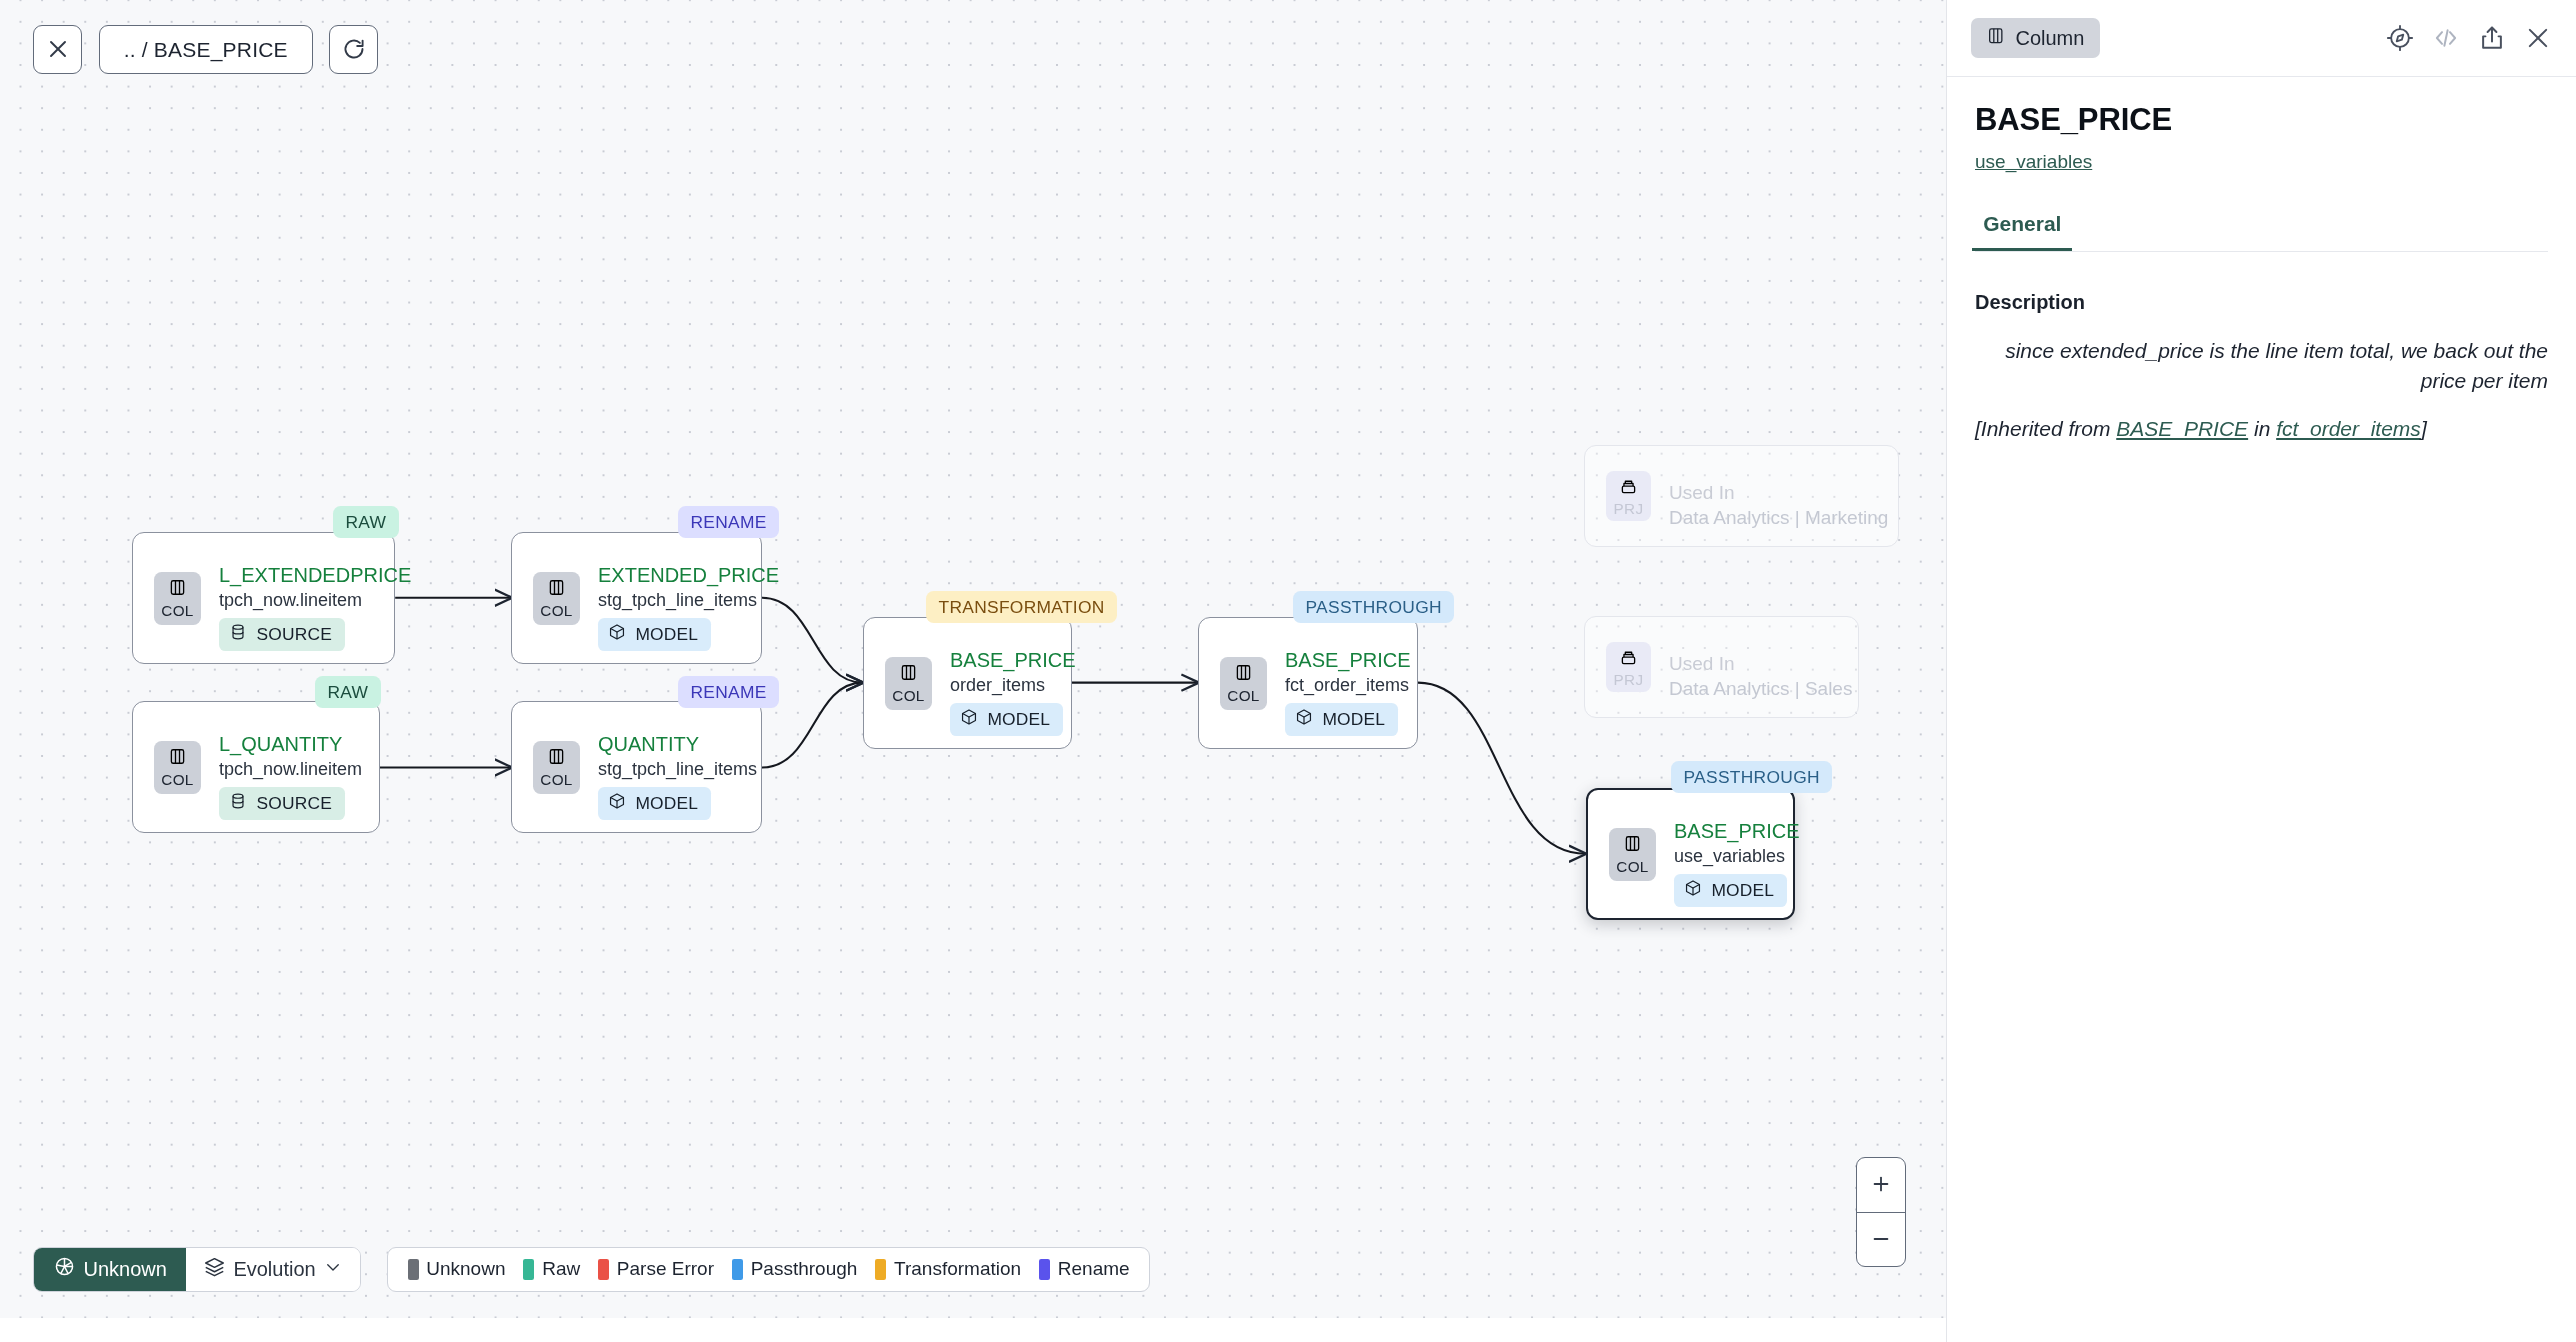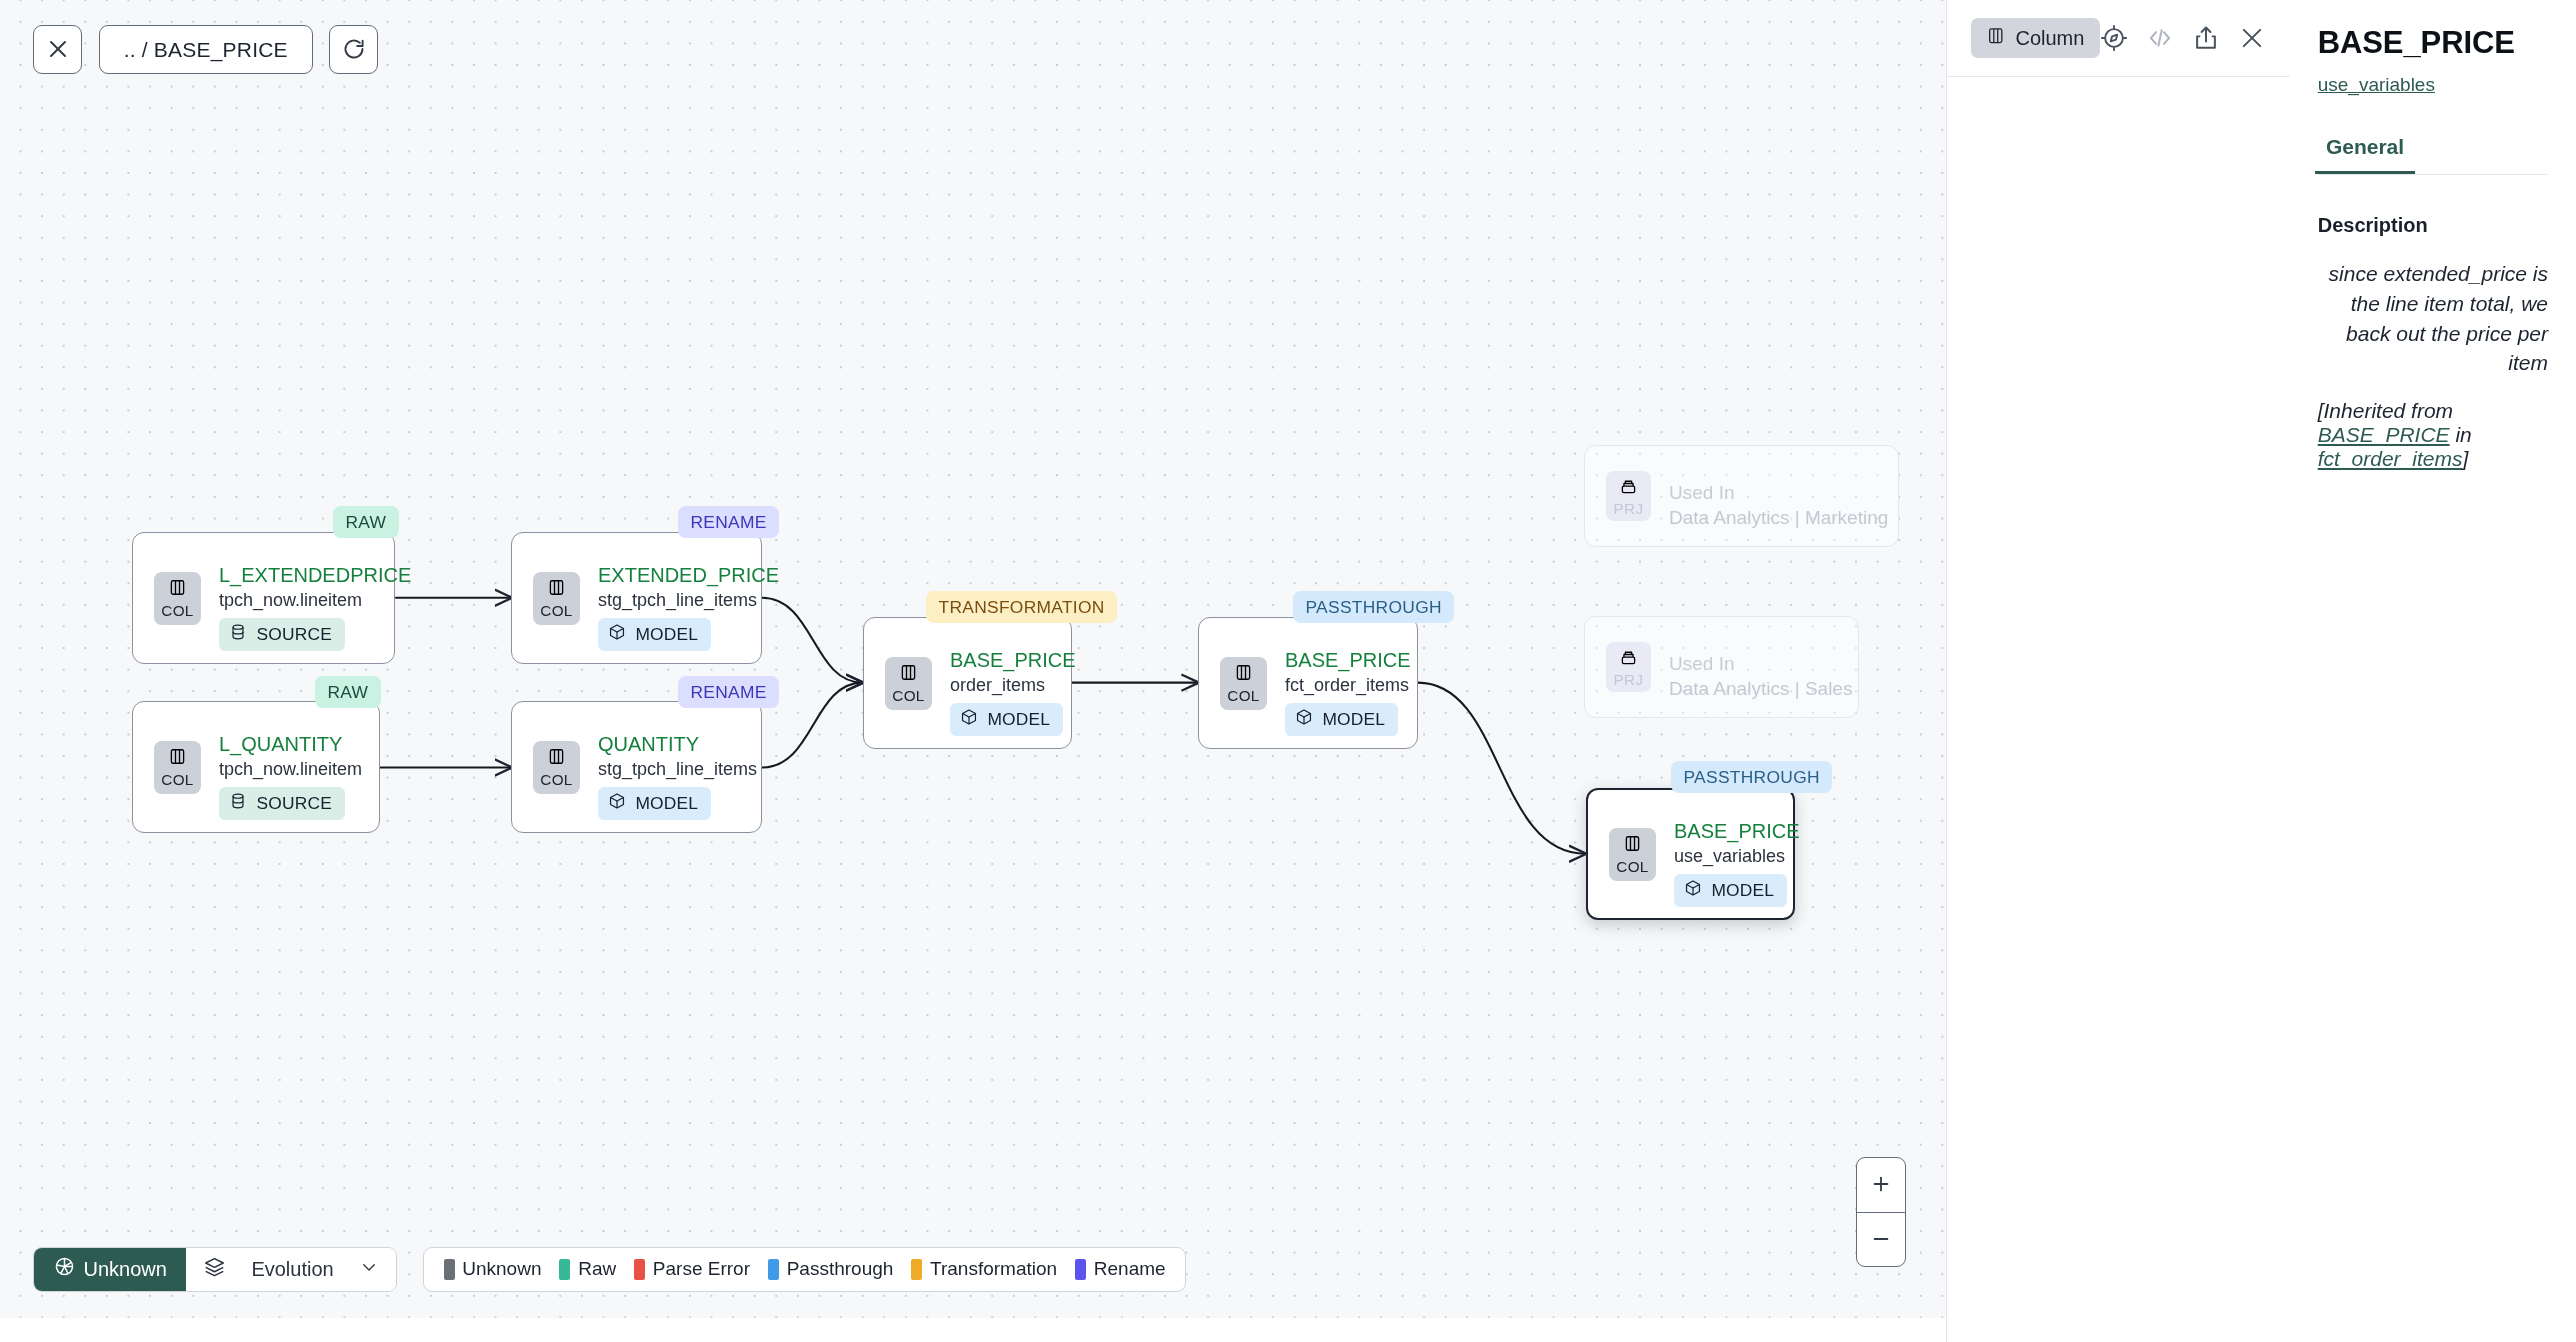--- a/index.html
+++ b/index.html
@@ -141,40 +141,40 @@
     overflow: hidden;
     background: #fff;
     height: 45px;
   }
   #lenses-btn {
     background: #2d5b51; color: #ffffff;
     display: flex; align-items: center; gap: 9px;
     padding: 0 19.5px; font-size: 20px; cursor: pointer;
   }
   #evolution-btn {
-    display: flex; align-items: center; gap: 26px;
+    display: flex; align-items: center; gap: 8px;
     padding: 0 18px; font-size: 20px; color: #2b333f; cursor: pointer; background:#fff;
   }
   #legend {
     display: flex; align-items: center; gap: 18px;
     background: #fff;
     border: 1.1px solid #cfd3db;
     border-radius: 9px;
     height: 45px;
     padding: 0 19.5px;
   }
   .leg-item { display: flex; align-items: center; gap: 7.7px; font-size: 19px; color: #1d2430; white-space: nowrap; }
   .leg-sw { width: 11px; height: 21px; border-radius: 2.1px; flex: 0 0 auto; }
 
   
   #side-panel {
     width: 630px; height: 1343px;
     background: #ffffff;
     border-left: 1.1px solid #e3e5ea;
-    display: flex; flex-direction: row;
+    display: flex; flex-direction: column;
     flex: 0 0 auto;
   }
   #panel-head {
     height: 77px;
     display: flex; align-items: center; justify-content: space-between;
     padding: 0 24px 0 24px;
     border-bottom: 1.1px solid #e6e8ed;
     flex: 0 0 auto;
   }
   #entity-chip {

